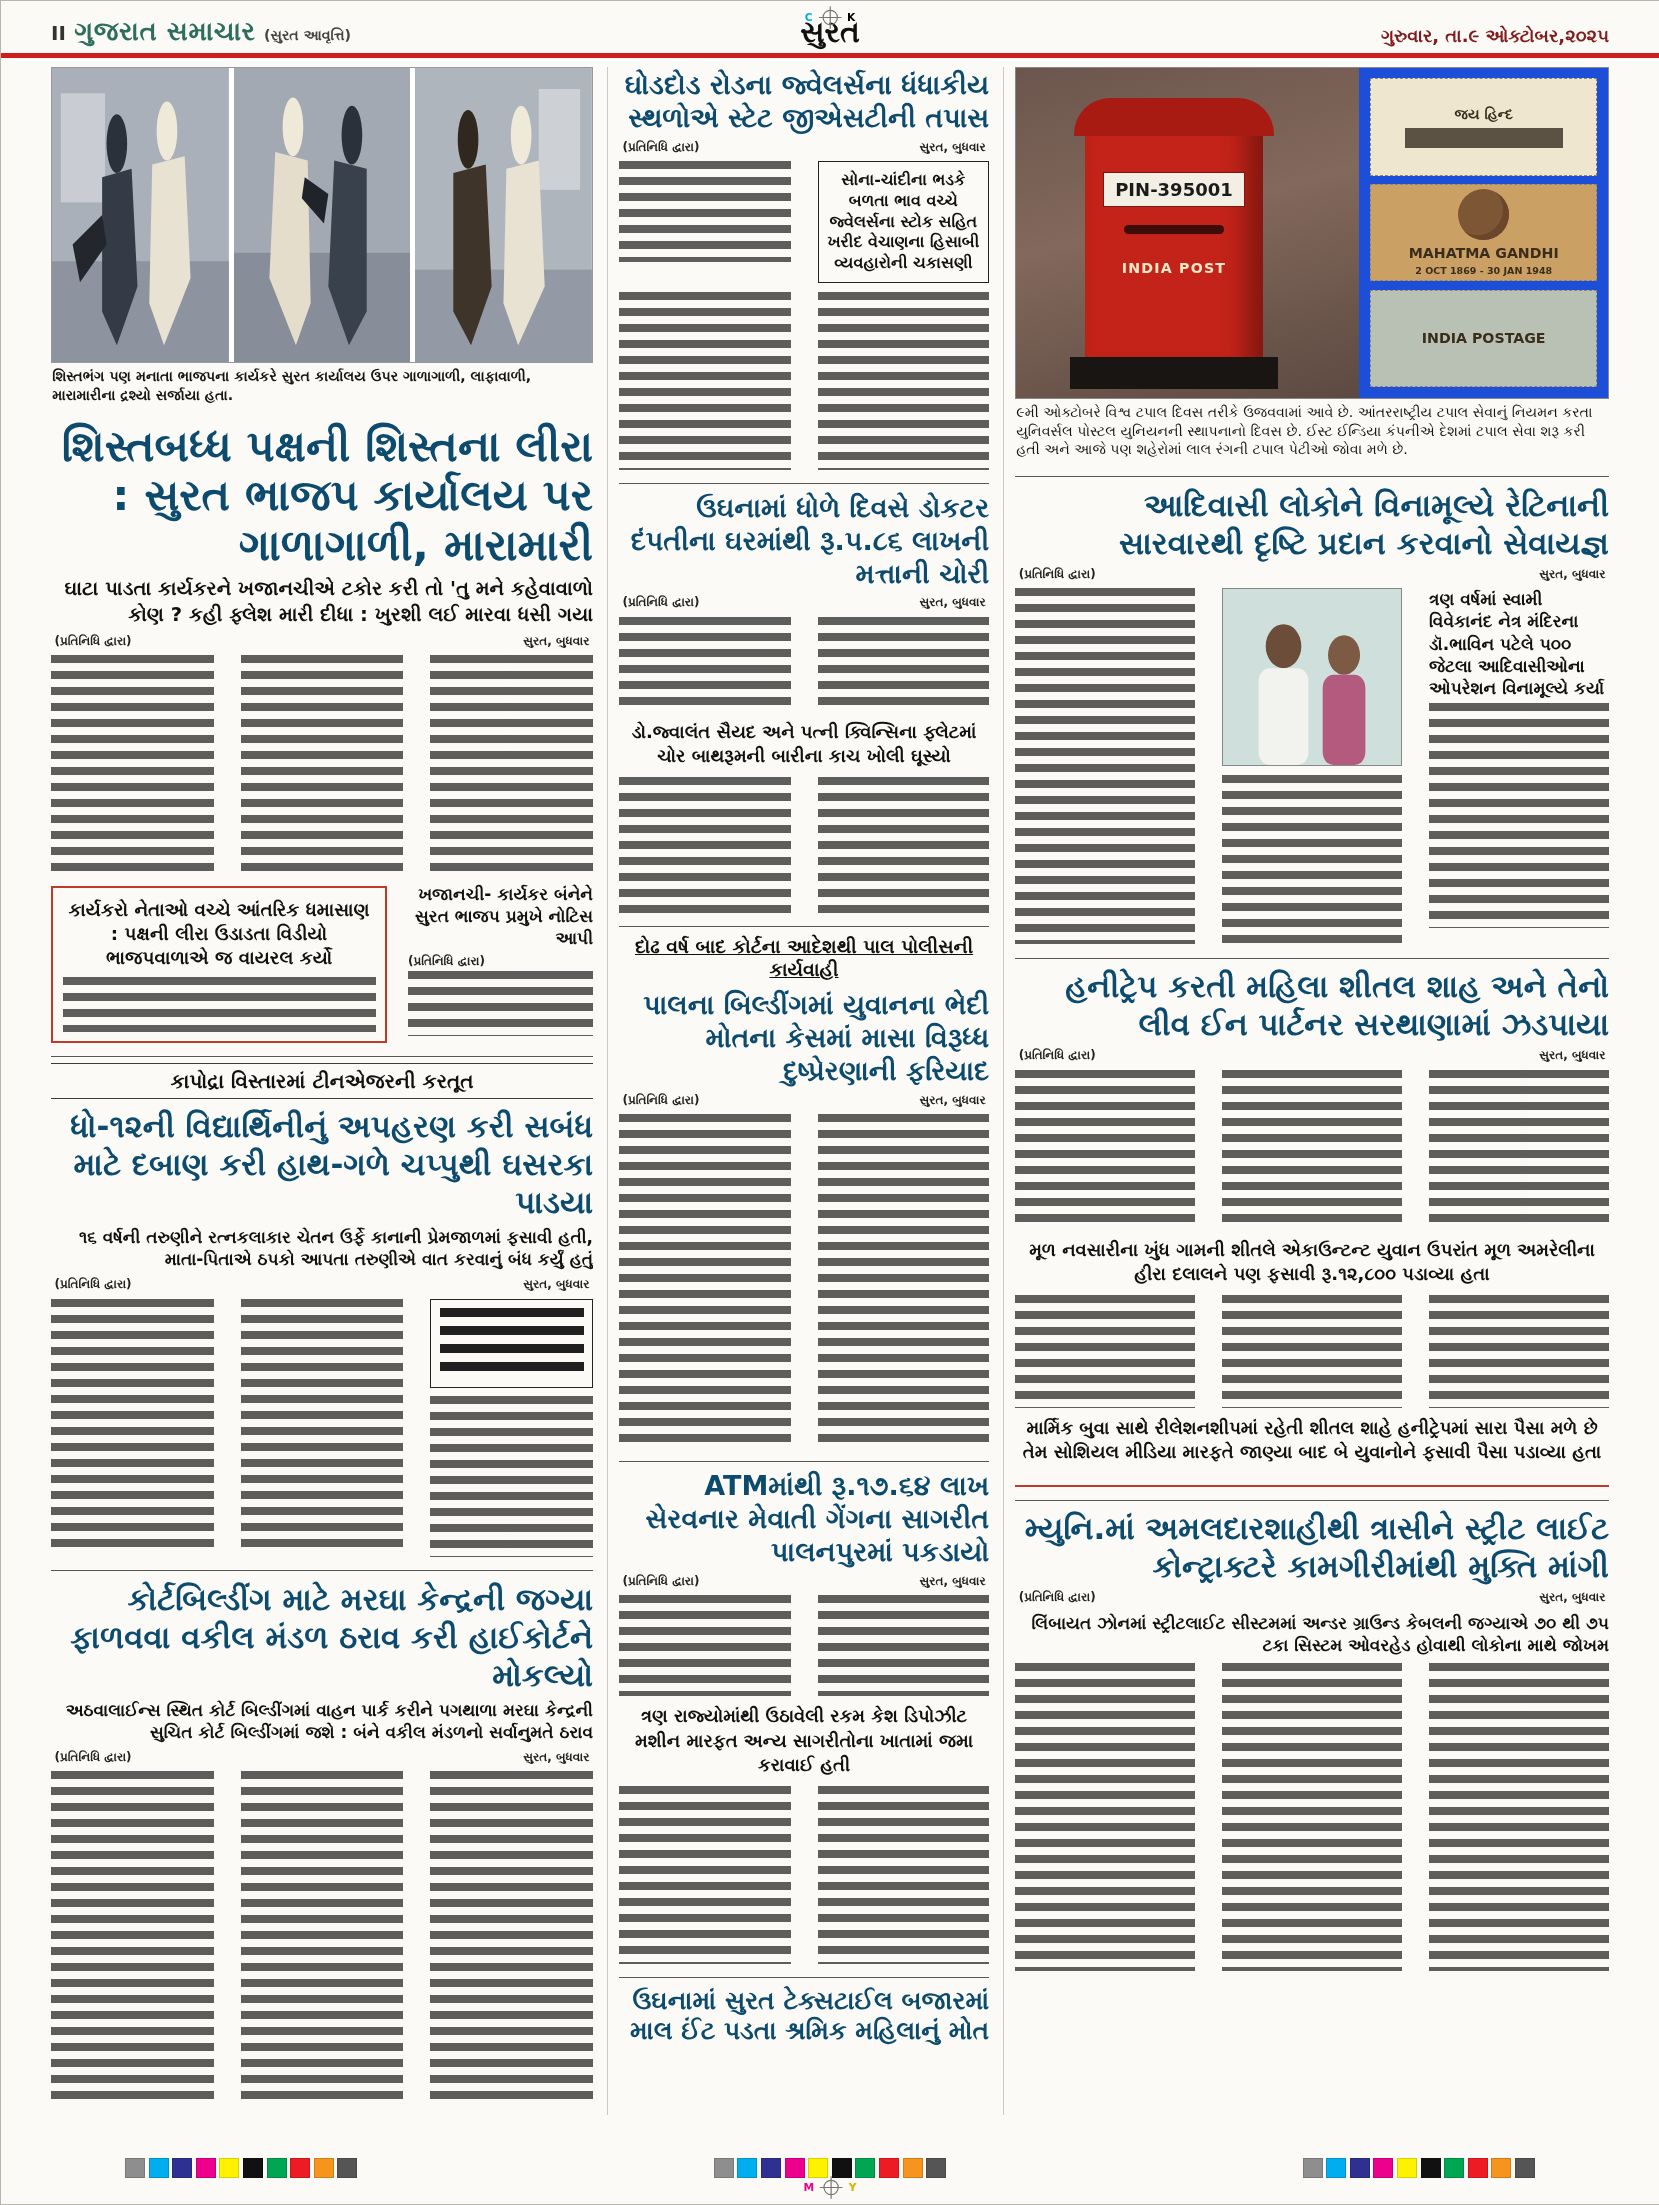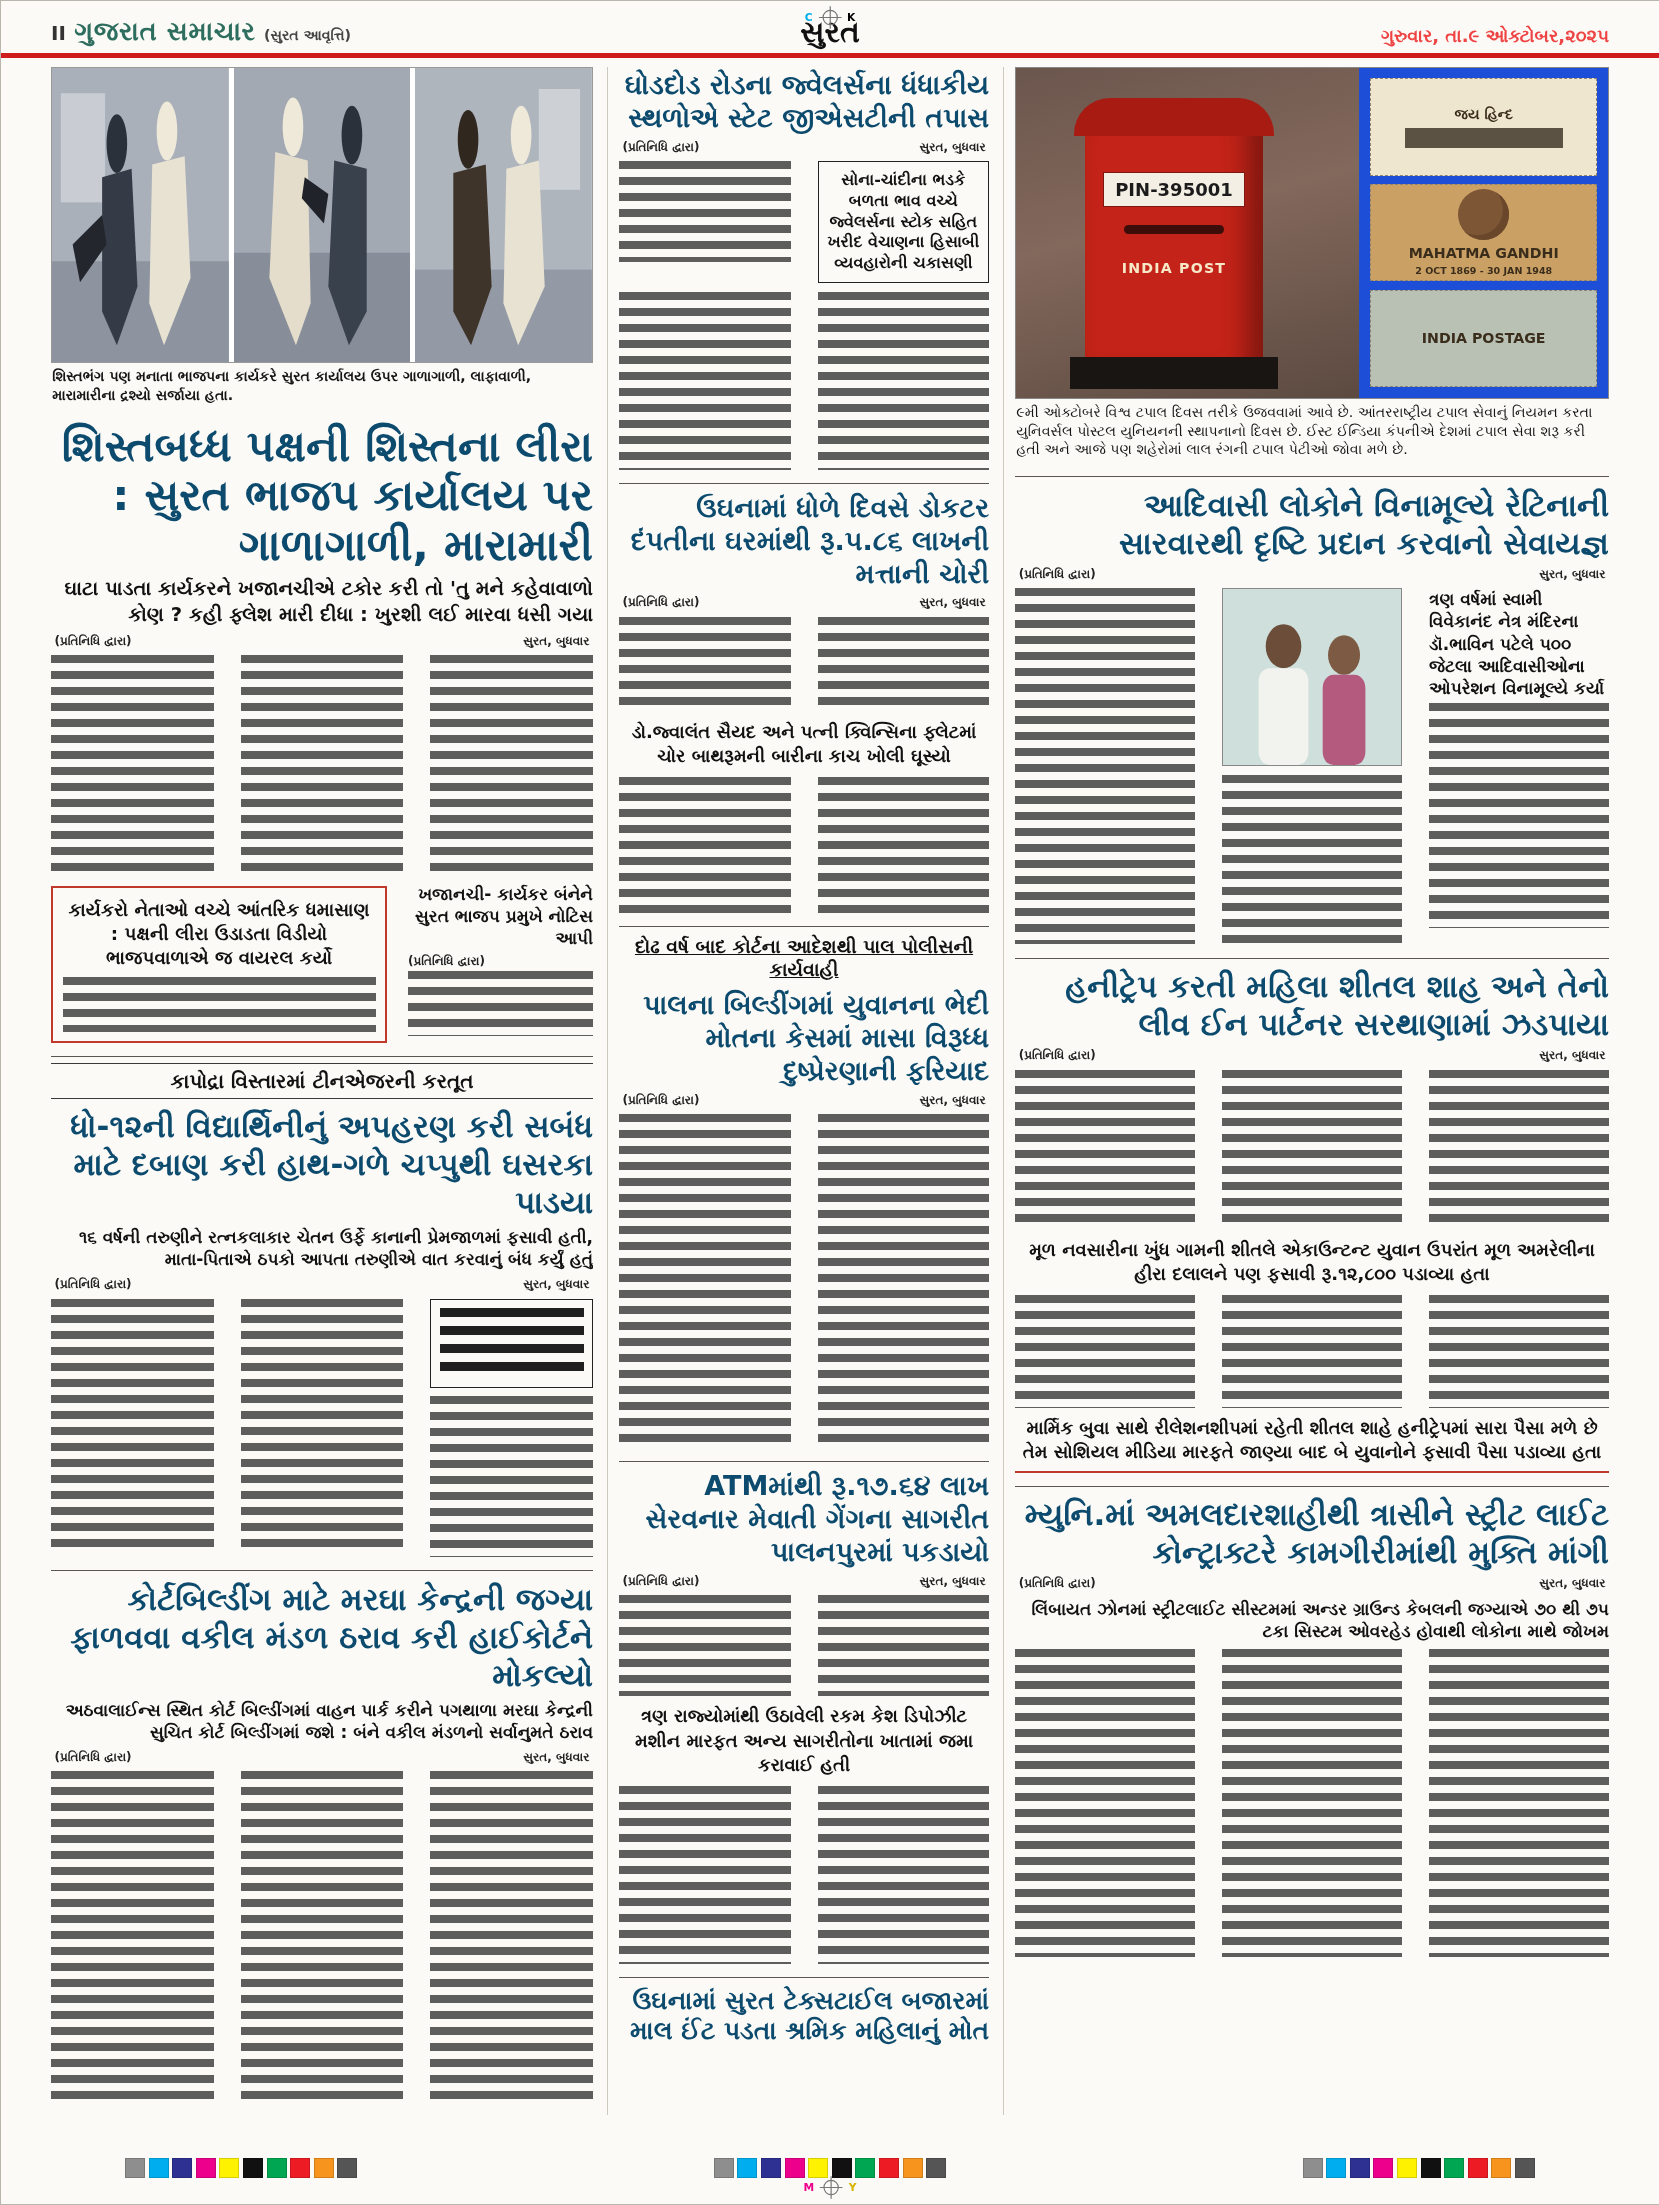--- a/index.html
+++ b/index.html
@@ -10,21 +10,21 @@
 
   
   .masthead{position:relative;display:flex;align-items:flex-end;justify-content:space-between;
             padding:15.4px 50px 6px 50px;border-bottom:5.3px solid #cf1c1c}
   .mh-left{display:flex;align-items:baseline;gap:8.3px}
   .mh-pageno{font-size:20px;font-weight:bold;color:#333}
   .mh-paper{font-size:26px;font-weight:bold;color:#2e6e5e;letter-spacing:0.6px}
   .mh-ed{font-size:14.2px;font-weight:bold;color:#444}
   .mh-city{position:absolute;left:50%;transform:translateX(-50%);bottom:3.6px;
            font-size:30px;font-weight:bold;color:#101010}
-  .mh-date{font-size:18px;font-weight:bold;color:#ef4444}
+  .mh-date{font-size:18px;font-weight:bold;color:#7f1d1d}
 
   
   .reghair{position:absolute;left:50%;transform:translateX(-50%);display:flex;align-items:center;gap:4.7px;z-index:5}
   .reghair.top{top:3.6px}.reghair.bottom{bottom:3.6px}
   .reghair svg{display:block}
   .reglet{font-size:10.7px;font-weight:bold}
   .reglet.c{color:#00aeef}.reglet.m{color:#ec008c}.reglet.y{color:#d8b400}.reglet.k{color:#000}
 
   
   .main{display:grid;grid-template-columns:542px 382px auto;column-gap:14.2px;
@@ -386,21 +386,21 @@
           <div class="sim" style="height:160px"></div>
           <div class="sim" style="height:160px"></div>
           <div class="sim" style="height:160px"></div>
         </div>
         <div class="boldline">મૂળ નવસારીના ખુંધ ગામની શીતલે એકાઉન્ટન્ટ યુવાન ઉપરાંત મૂળ અમરેલીના હીરા દલાલને પણ ફસાવી રૂ.૧૨,૮૦૦ પડાવ્યા હતા</div>
         <div class="cols c3">
           <div class="sim" style="height:113px"></div>
           <div class="sim" style="height:113px"></div>
           <div class="sim" style="height:113px"></div>
         </div>
-        <div class="boldline" style="border-bottom:2.4px solid #c03a2b;padding-bottom:6px">માર્મિક બુવા સાથે રીલેશનશીપમાં રહેતી શીતલ શાહે હનીટ્રેપમાં સારા પૈસા મળે છે તેમ સોશિયલ મીડિયા મારફતે જાણ્યા બાદ બે યુવાનોને ફસાવી પૈસા પડાવ્યા હતા</div>
+        <div class="boldline" style="border-bottom:2.4px solid #c03a2b;padding-bottom:20px">માર્મિક બુવા સાથે રીલેશનશીપમાં રહેતી શીતલ શાહે હનીટ્રેપમાં સારા પૈસા મળે છે તેમ સોશિયલ મીડિયા મારફતે જાણ્યા બાદ બે યુવાનોને ફસાવી પૈસા પડાવ્યા હતા</div>
       </article>
 
       <hr class="rule">
 
       <article>
         <h2 class="hl lg">મ્યુનિ.માં અમલદારશાહીથી ત્રાસીને સ્ટ્રીટ લાઈટ કોન્ટ્રાક્ટરે કામગીરીમાંથી મુક્તિ માંગી</h2>
         <div class="byrow">
           <span>(પ્રતિનિધિ દ્વારા)</span>
           <span>સુરત, બુધવાર</span>
         </div>

